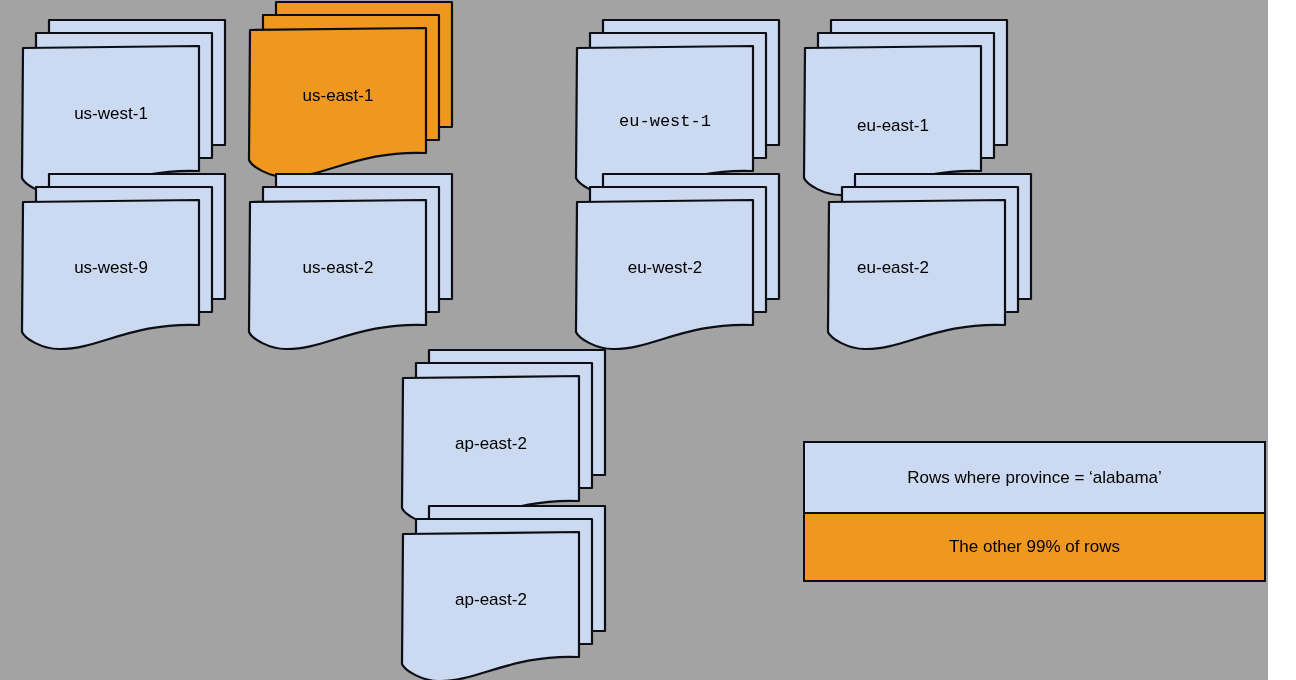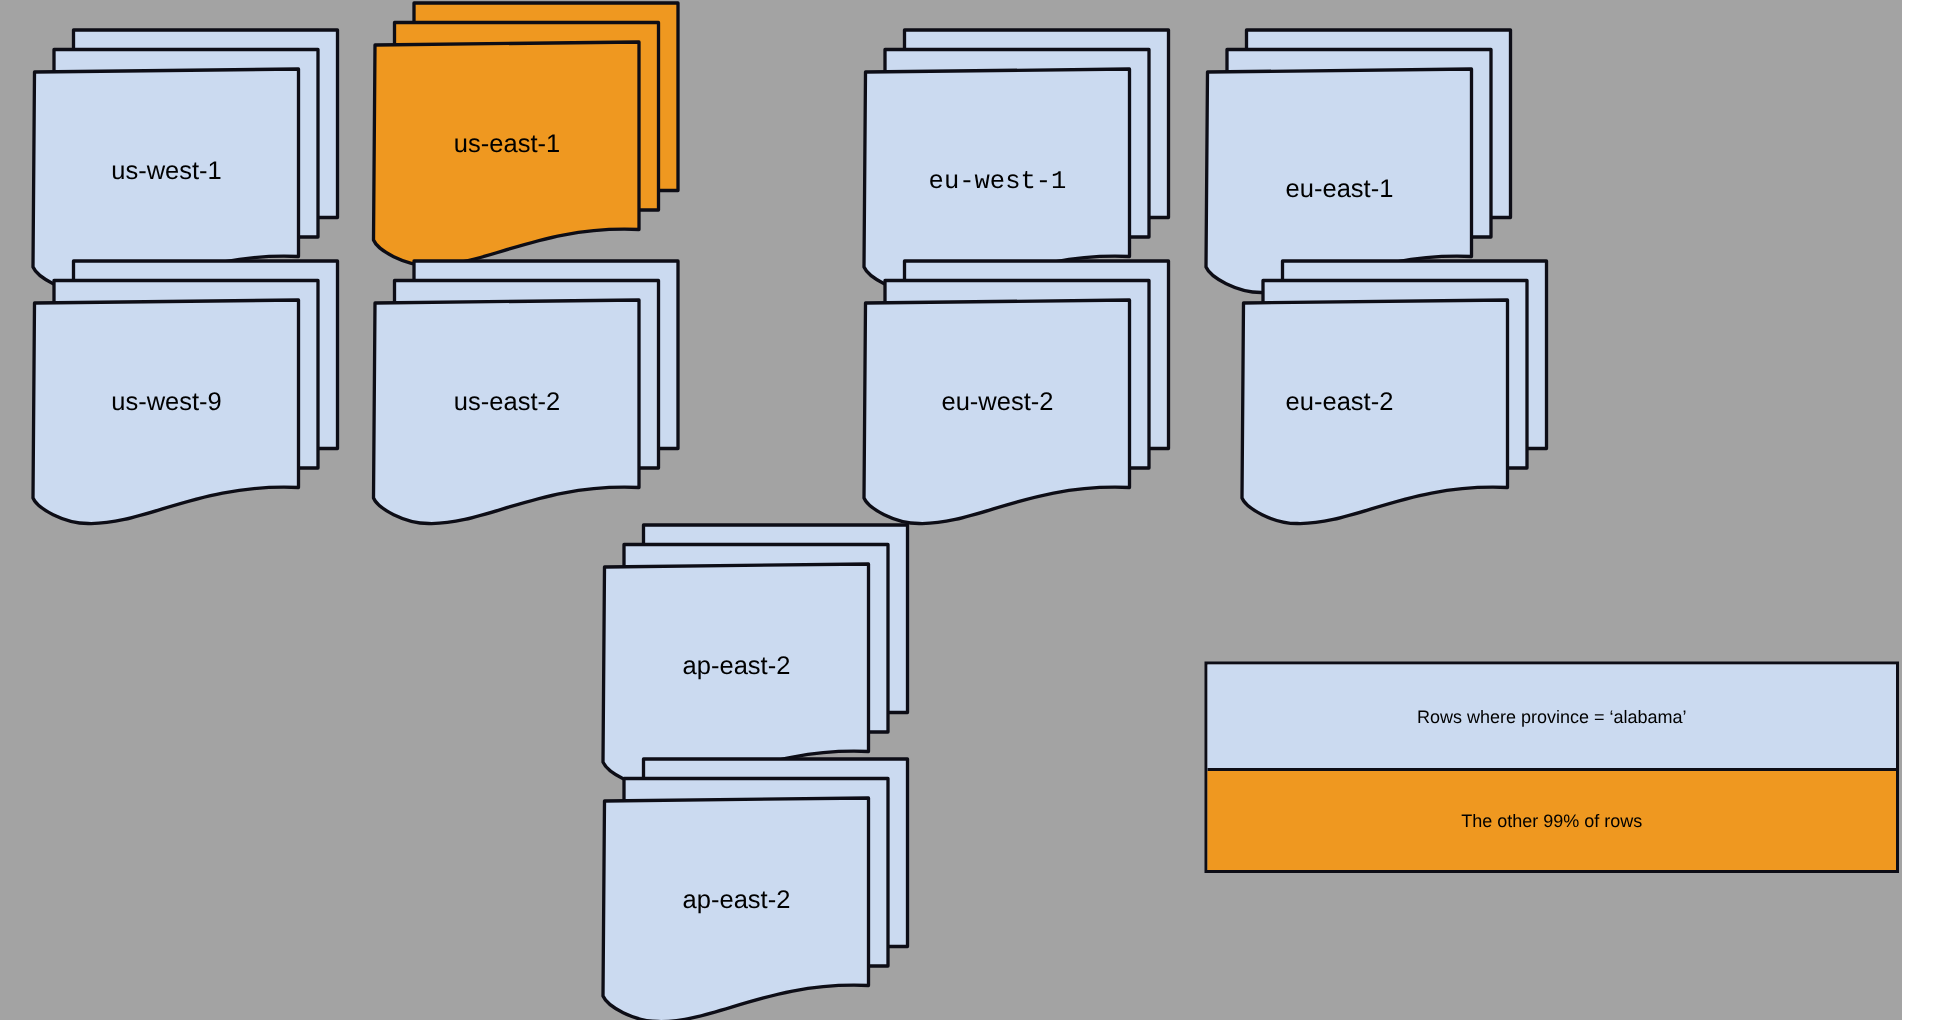--- a/index.html
+++ b/index.html
@@ -39,21 +39,21 @@
   .legend {
     position: absolute;
     box-sizing: border-box;
     border: 2px solid #0d0d16;
   }
   .legend-row {
     box-sizing: border-box;
     display: flex;
     align-items: center;
     justify-content: center;
-    font-size: 12px;
+    font-size: 17px;
     color: #000000;
     font-family: "Liberation Sans", sans-serif;
   }
   .legend-row.top {
     border-bottom: 2px solid #0d0d16;
   }
 </style>
 </head>
 <body>
 

